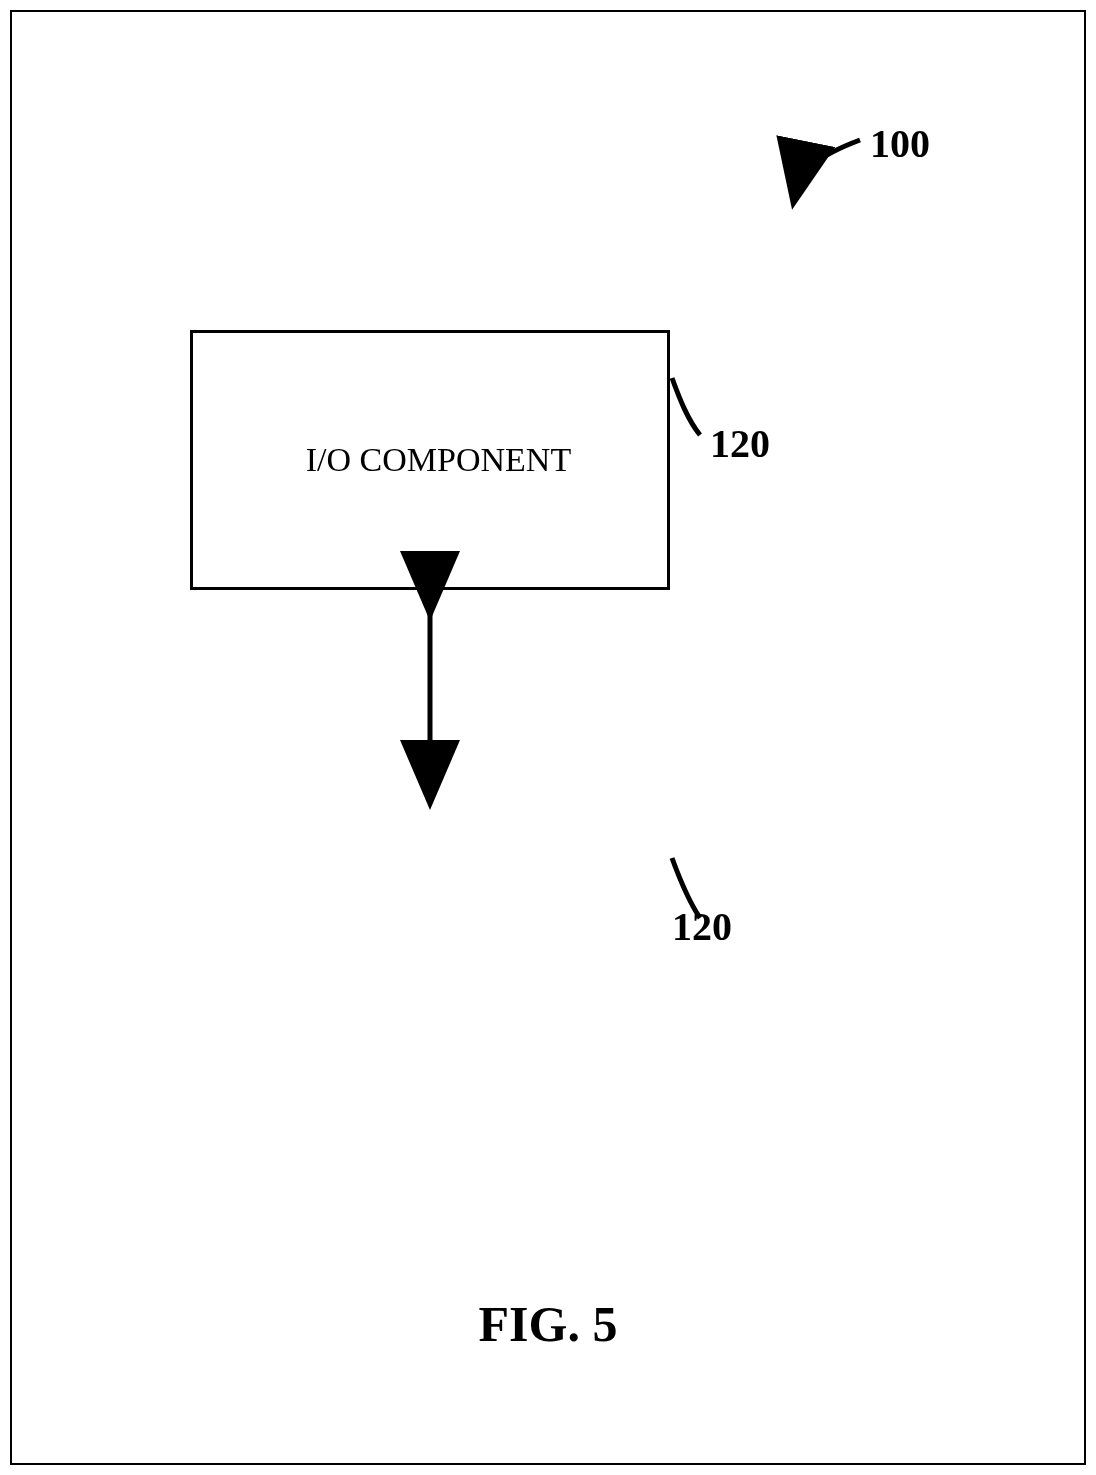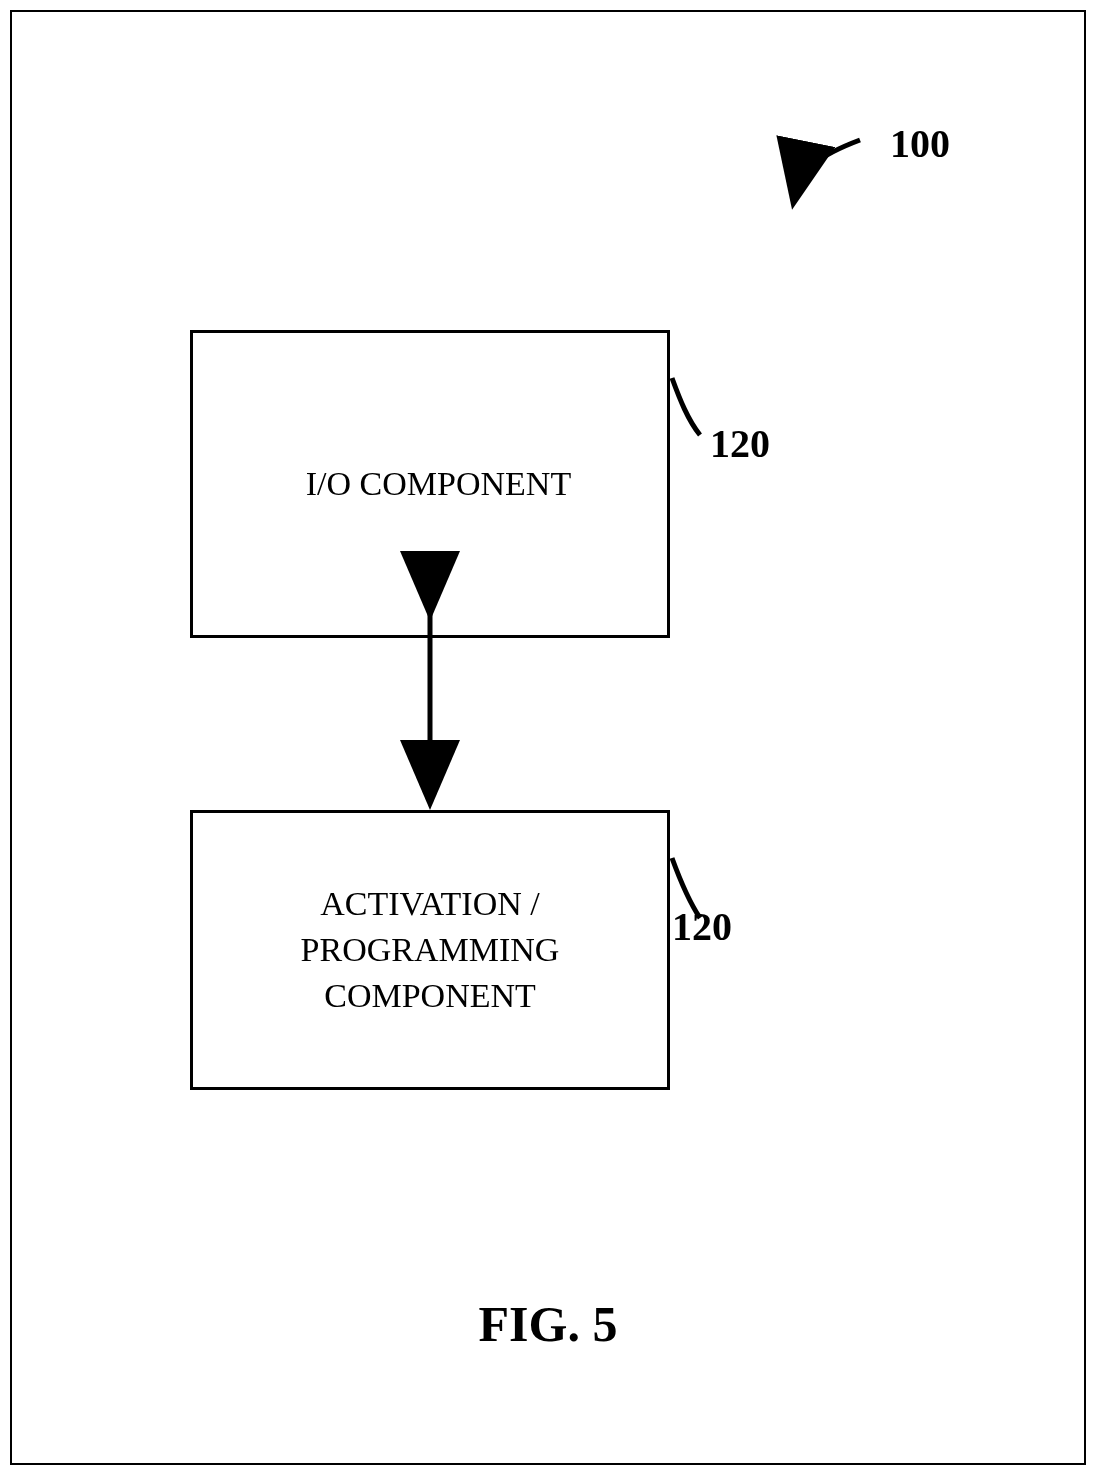--- a/index.html
+++ b/index.html
@@ -35,35 +35,35 @@
       justify-content: center;
       text-align: center;
       font-size: 34px;
       line-height: 1.35;
       padding: 10px;
     }
     .box-110 {
       left: 190px;
       top: 330px;
       width: 480px;
-      height: 308px;
+      height: 260px;
       padding-left: 27px;
     }
     .box-120 {
       left: 190px;
       top: 810px;
       width: 480px;
       height: 280px;
     }
     .label {
       position: absolute;
       font-size: 40px;
       font-weight: bold;
     }
-    .label-100 { left: 870px; top: 120px; margin-left: 20px; }
+    .label-100 { left: 870px; top: 120px; }
     .label-110 { left: 710px; top: 420px; }
     .label-120 { left: 672px; top: 903px; }
     .figtitle {
       position: absolute;
       left: 0;
       width: 1096px;
       text-align: center;
       font-weight: bold;
       font-size: 50px;
       top: 1295px;
@@ -95,24 +95,19 @@
     <path d="M 700 435 C 688 420, 680 400, 672 378" stroke="#000" stroke-width="5" fill="none"></path>
 
     <path d="M 700 918 C 688 900, 680 880, 672 858" stroke="#000" stroke-width="5" fill="none"></path>
 
     <line x1="430" y1="606" x2="430" y2="795" stroke="#000" stroke-width="5" marker-start="url(#arrowhead)" marker-end="url(#arrowhead)"></line>
   </svg>
 
   <div class="box box-110">
     <span>I/O COMPONENT</span>
   </div>
-  <div class="box box-120">
-    <span style="white-space:pre-line;">ACTIVATION /
-PROGRAMMING
-COMPONENT</span>
-  </div>
 
   <div class="label label-100">100</div>
   <div class="label label-110">120</div>
   <div class="label label-120">120</div>
 
   <div class="figtitle">FIG. 5</div>
 </div>
 
 </body></html>

